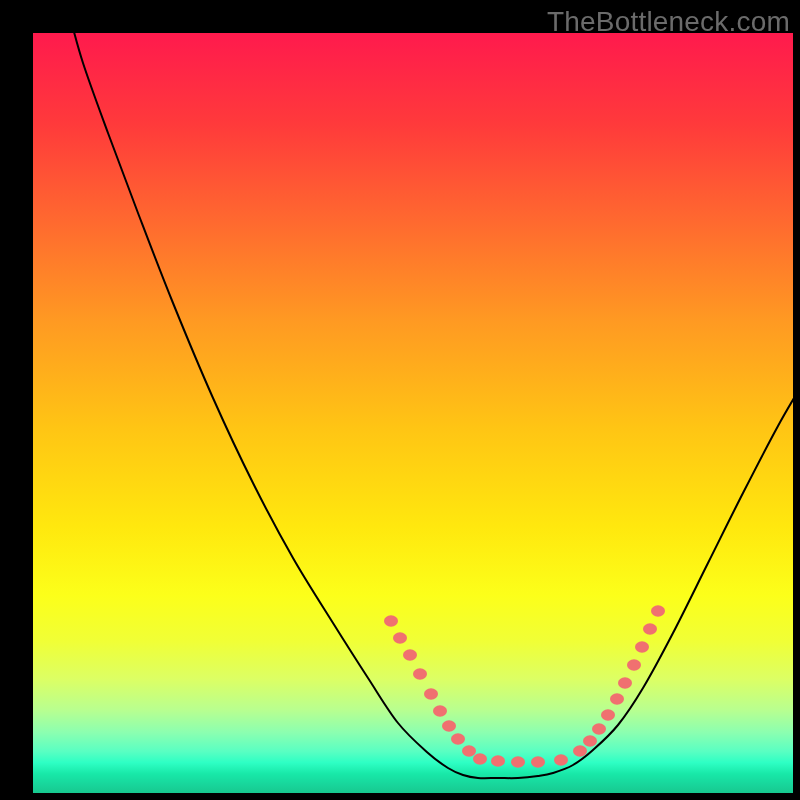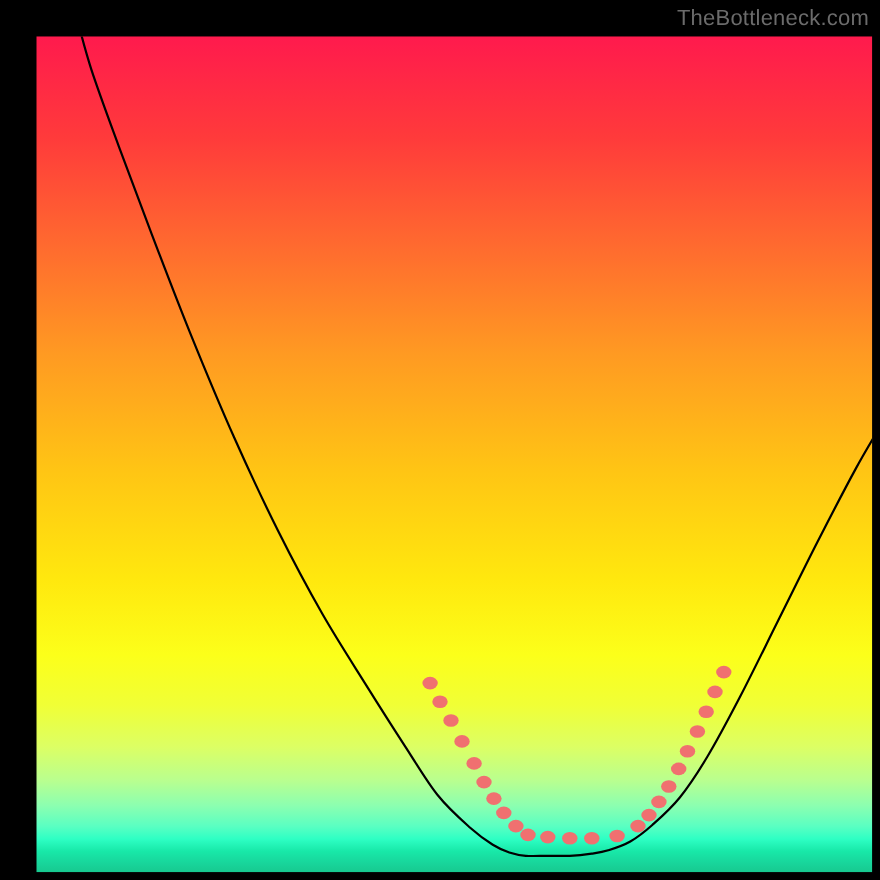--- a/index.html
+++ b/index.html
@@ -52,21 +52,21 @@
   }
   .plot-svg {
     position: absolute;
     inset: 0;
   }
   .watermark {
     position: absolute;
     top: 6px;
     right: 10px;
     color: #6b6b6b;
-    font-size: 20px;
+    font-size: 28px;
     font-weight: 500;
     letter-spacing: 0.2px;
     user-select: none;
   }
 </style>
 </head>
 <body>
 
 <div class="frame">
   <div class="watermark">TheBottleneck.com</div>

